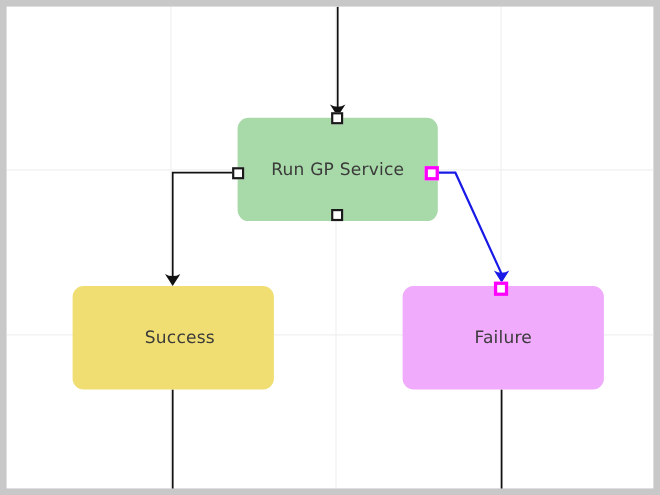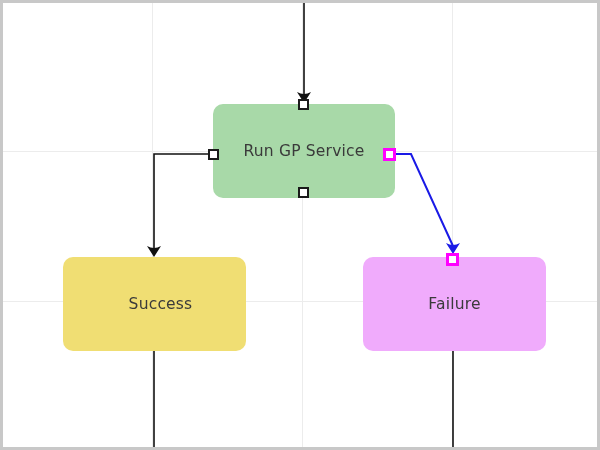--- a/index.html
+++ b/index.html
@@ -10,21 +10,21 @@
   body {
     font-family: "DejaVu Sans", sans-serif;
   }
   #canvas {
     position: relative;
     width: 600px;
     height: 450px;
     background: #ffffff;
     overflow: hidden;
     box-sizing: border-box;
-    border: 3px solid #8b5cf6;
+    border: 6px solid #8b5cf6;
   }
   #grid-layer {
     position: absolute;
     left: 0; top: 0;
     width: 600px;
     height: 450px;
     background-image:
       linear-gradient(to right, #ececec 1px, transparent 1px),
       linear-gradient(to bottom, #ececec 1px, transparent 1px);
     background-size: 150px 150px;

